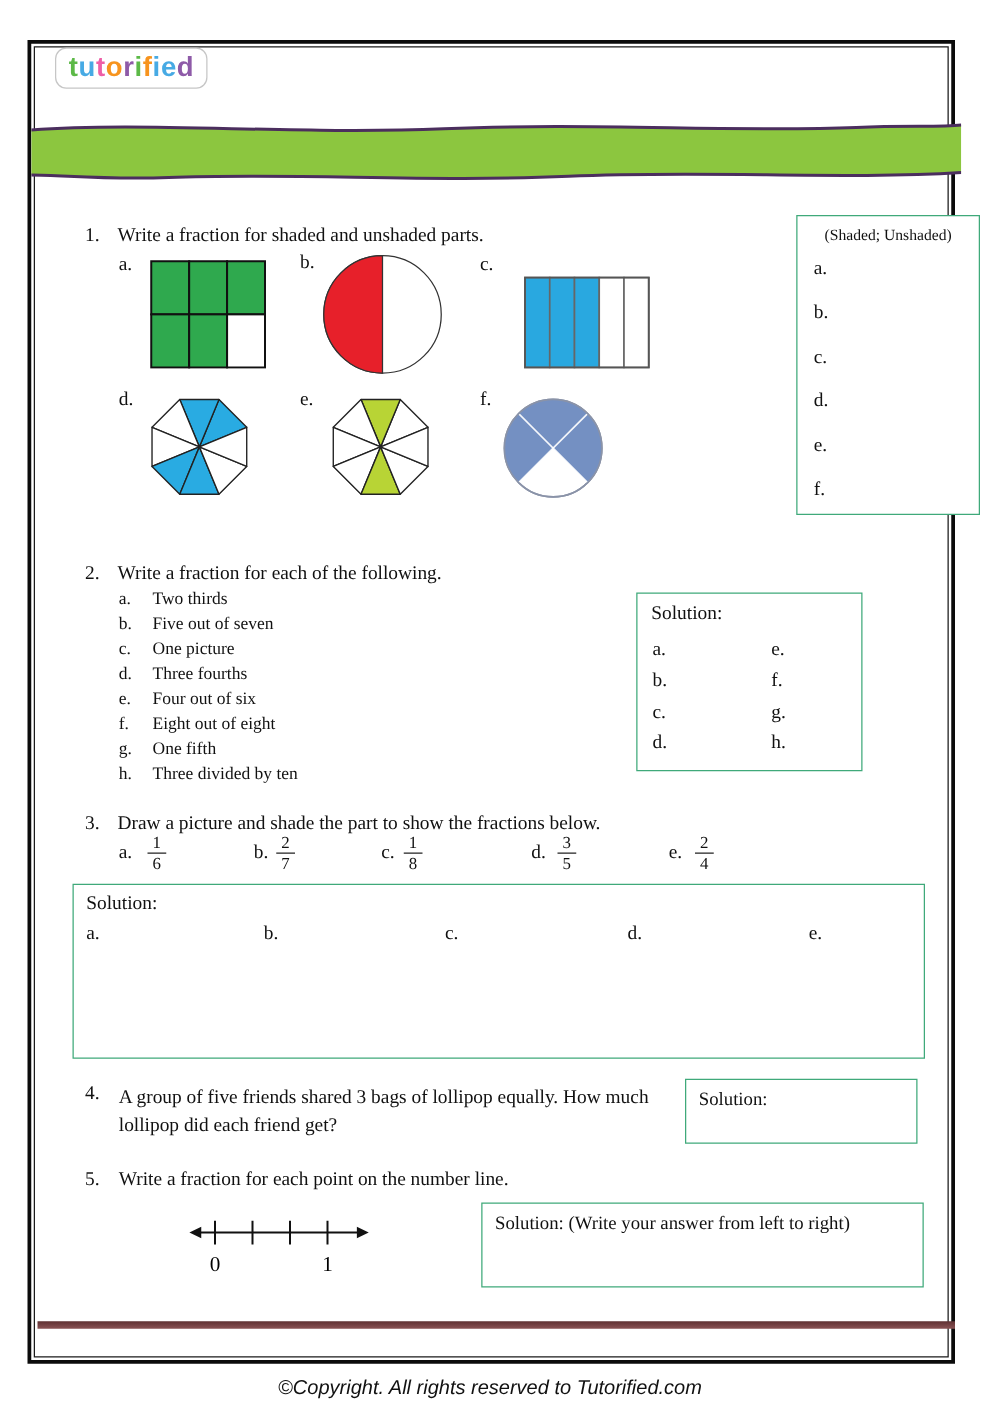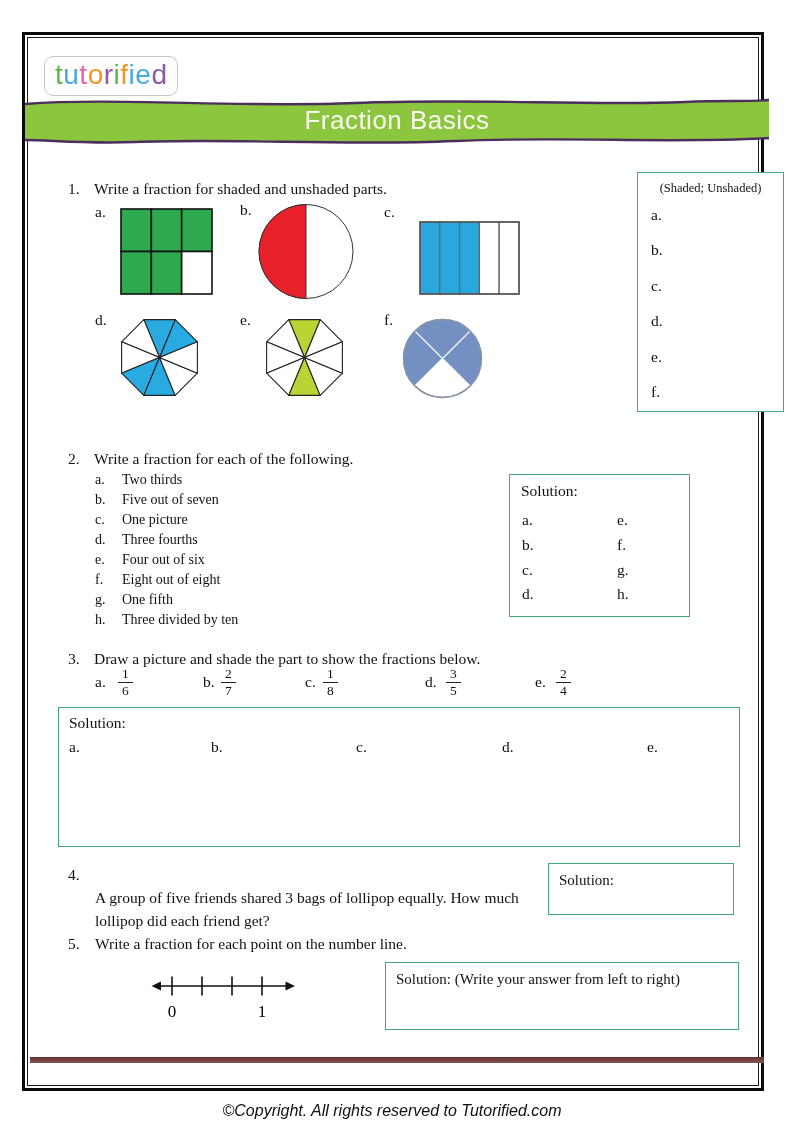--- a/index.html
+++ b/index.html
@@ -3,23 +3,23 @@
 <meta charset="utf-8">
 <style>
   html,body{margin:0;padding:0;background:#fff;}
   .page{position:relative;width:794px;height:1123px;background:#fff;overflow:hidden;
         font-family:"Liberation Serif",serif;color:#111;}
   .abs{position:absolute;}
 
   .frame{left:22px;top:32px;width:736px;height:1053px;border:3px solid #0b0b0b;}
   .frame::before{content:"";position:absolute;inset:2px;border:1px solid #1a1a1a;}
 
-  .logo-box{left:44px;top:56px;padding:2px 10px 4px 10px;border:1.5px solid #c6c6c6;
+  .logo-box{left:44px;top:38px;padding:2px 10px 4px 10px;border:1.5px solid #c6c6c6;
             border-radius:9px;background:#fff;font-family:"Liberation Sans",sans-serif;
-            font-weight:normal;font-size:28px;letter-spacing:0.5px;line-height:1.15;}
+            font-weight:bold;font-size:22px;letter-spacing:0.5px;line-height:1.15;}
 
   .banner{left:25px;top:94px;width:744px;height:52px;}
   .banner svg{position:absolute;left:0;top:0;}
   .banner-title{position:absolute;left:0;right:0;top:11px;text-align:center;
                 font-family:"Liberation Sans",sans-serif;font-size:26px;color:#fbfbf1;
                 letter-spacing:0.5px;}
 
   .qline{font-size:15.5px;white-space:nowrap;}
   .qnum{display:inline-block;width:26px;}
   .shape-label{font-size:15.5px;}
@@ -52,21 +52,21 @@
   .f-lab{position:absolute;top:5px;font-size:15.5px;}
   .frac{position:absolute;top:-2px;text-align:center;font-size:13.5px;line-height:1.18;}
   .frac .num{display:block;padding:0 4px;border-bottom:1.2px solid #222;}
   .frac .den{display:block;}
 
   #sol3{left:58px;top:707px;width:680px;height:138px;}
   #sol3 .ttl{margin:6px 0 0 10px;font-size:15.5px;}
   #sol3 .cell{position:absolute;top:30px;font-size:15.5px;}
 
   #q4-num{left:68px;top:866px;font-size:15.5px;}
-  #q4-text{left:95px;top:866px;width:458px;font-size:15.5px;line-height:23px;margin-top:20px;}
+  #q4-text{left:95px;top:866px;width:458px;font-size:15.5px;line-height:23px;}
   #sol4{left:548px;top:863px;width:184px;height:50px;}
   .sol-ttl{display:block;margin:8px 0 0 10px;font-size:15px;}
 
   #q5-num{left:68px;top:935px;font-size:15.5px;}
   #q5-text{left:95px;top:935px;font-size:15.5px;}
   #numberline{left:150px;top:972px;width:170px;height:52px;}
   #sol5{left:385px;top:962px;width:352px;height:66px;}
 
   #footer-bar{left:30px;top:1057px;width:734px;height:6px;
               background:linear-gradient(#5f3133,#8a5355);}
@@ -83,21 +83,20 @@
   <div class="abs logo-box">
     <span><span style="color: rgb(92, 185, 71);">t</span><span style="color: rgb(71, 170, 228);">u</span><span style="color: rgb(238, 95, 167);">t</span><span style="color: rgb(247, 148, 30);">o</span><span style="color: rgb(142, 90, 168);">r</span><span style="color: rgb(92, 185, 71);">i</span><span style="color: rgb(247, 148, 30);">f</span><span style="color: rgb(71, 170, 228);">i</span><span style="color: rgb(71, 170, 228);">e</span><span style="color: rgb(142, 90, 168);">d</span></span>
   </div>
 
   <div class="abs banner">
     <svg id="banner-svg" width="744" height="52" viewBox="0 0 744 52">
         <path d="M0,10 C90,3 210,14 330,9 C450,4 560,12 660,8 C700,6 726,8 744,6 L744,44 C650,50 540,42 430,47 C320,52 210,44 110,48 C60,50 25,46 0,46 Z" fill="#8cc63f" stroke="none"></path>
         <path d="M0,10 C90,3 210,14 330,9 C450,4 560,12 660,8 C700,6 726,8 744,6" fill="none" stroke="#4b2e5e" stroke-width="2.4"></path>
         <path d="M0,46 C25,46 60,50 110,48 C210,44 320,52 430,47 C540,42 650,50 744,44" fill="none" stroke="#4b2e5e" stroke-width="2.4"></path>
       </svg>
-    <div class="banner-title" style="color: rgb(251, 251, 241);">Fraction Basics</div>
   </div>
 
   <div class="abs qline" id="q1-line">
     <span class="qnum">1.</span><span>Write a fraction for shaded and unshaded parts.</span>
   </div>
 
   <span class="abs shape-label" id="lab-a">a.</span>
   <div class="abs" id="shape-a"><svg width="93" height="87">
         <rect x="1" y="1" width="30.333333333333332" height="42.5" fill="#2fa94e" stroke="#111111" stroke-width="1.6"></rect>
         <rect x="31.333333333333332" y="1" width="30.333333333333332" height="42.5" fill="#2fa94e" stroke="#111111" stroke-width="1.6"></rect>

